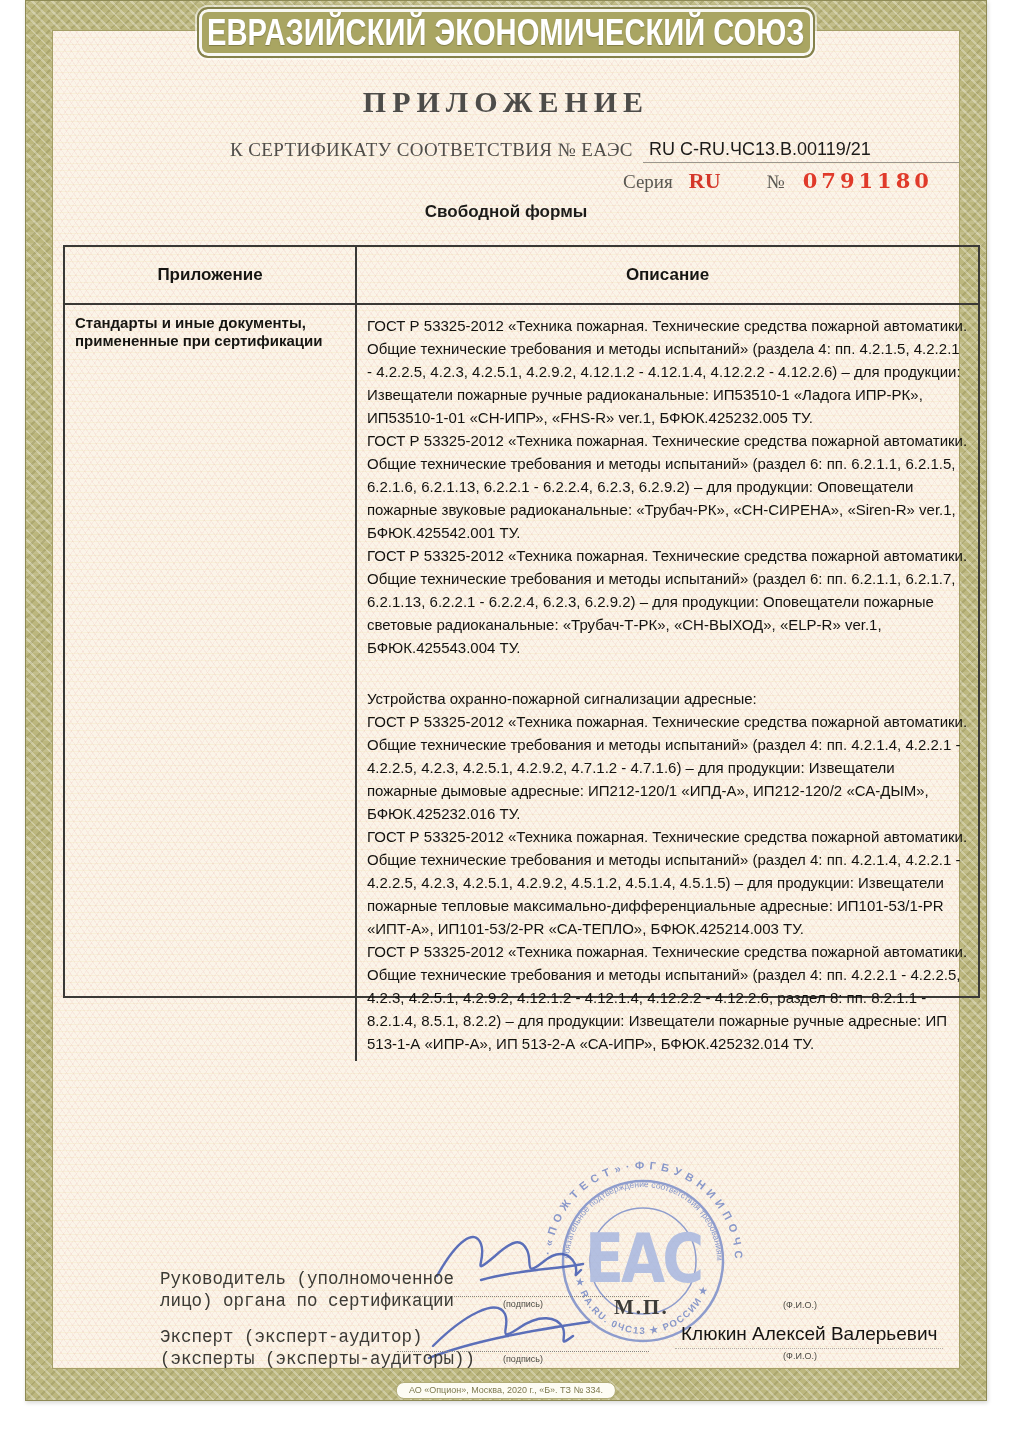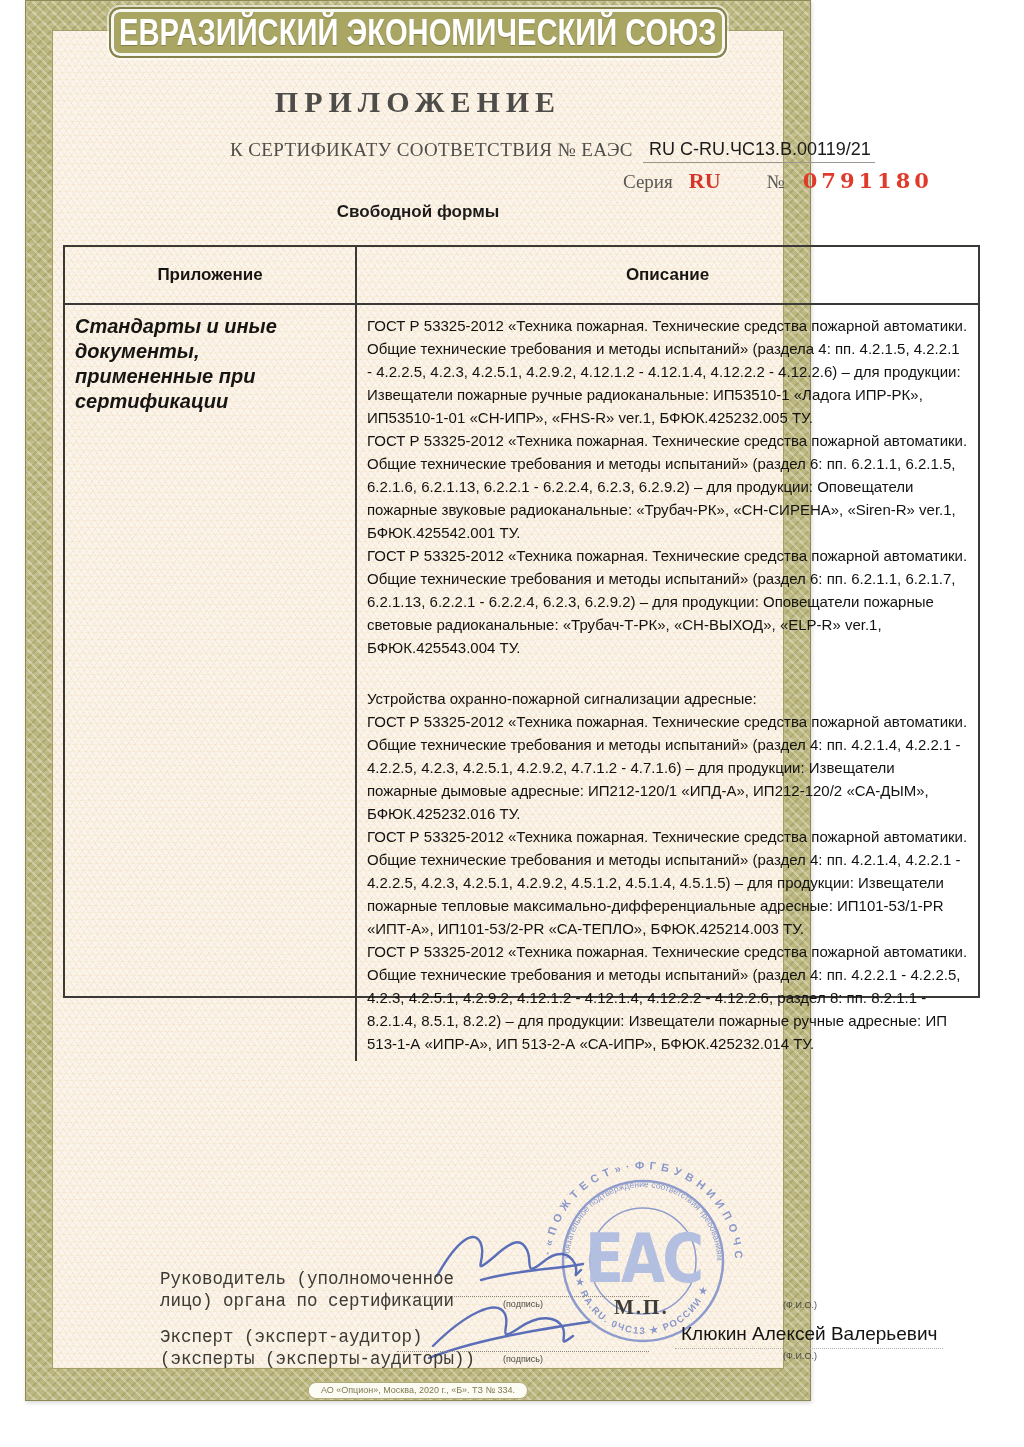--- a/index.html
+++ b/index.html
@@ -1,20 +1,20 @@
 <!DOCTYPE html>
 <html><head>
 <meta charset="utf-8">
 <style>
   html,body{margin:0;padding:0;background:#ffffff;}
   body{width:1024px;height:1447px;position:relative;overflow:hidden;
        font-family:"Liberation Sans",sans-serif;-webkit-font-smoothing:antialiased;}
 
   
-  .page{position:absolute;left:25px;top:0;width:786px;height:1401px;
+  .page{position:absolute;left:25px;top:0;width:962px;height:1401px;
         background:#bcb77e;
         background-image:
           repeating-linear-gradient(45deg, rgba(255,255,255,.28) 0 2px, transparent 2px 7px),
           repeating-linear-gradient(-45deg, rgba(108,104,52,.20) 0 2px, transparent 2px 7px),
           repeating-linear-gradient(0deg, rgba(255,255,255,.10) 0 3px, transparent 3px 11px);
         box-shadow:inset 0 0 0 1px #8e8a55, 1px 2px 4px rgba(0,0,0,.15);}
 
   
   .inner{position:absolute;left:27px;top:30px;right:27px;bottom:32px;
          background-color:#fbf4e8;
@@ -53,22 +53,22 @@
              font-weight:bold;font-size:17px;color:#1c1b19;}
 
   
   .cert-table{position:absolute;left:38px;top:245px;width:917px;height:753px;
               border:2px solid #3a3936;box-sizing:border-box;}
   .thead{display:grid;grid-template-columns:292px 1fr;height:56px;border-bottom:2px solid #3a3936;}
   .th{display:flex;align-items:center;justify-content:center;font-weight:bold;font-size:17px;color:#161512;}
   .th:first-child{border-right:2px solid #3a3936;}
   .tbody{display:grid;grid-template-columns:292px 1fr;height:calc(100% - 58px);}
   .td{padding:9px 10px 6px 10px;box-sizing:border-box;}
-  .td-appendix{border-right:2px solid #3a3936;font-weight:bold;font-size:20px;
-               line-height:25px;color:#161512;white-space:pre-line;font-style:italic;}
+  .td-appendix{border-right:2px solid #3a3936;font-weight:bold;font-size:15px;
+               line-height:18px;color:#161512;white-space:pre-line;}
   .td-desc{font-size:15px;line-height:23px;color:#131210;}
   .desc-par2{margin-top:28px;}
 
   
   .sig-label{position:absolute;left:135px;font-family:Liberation Mono, monospace;font-size:17.5px;
              line-height:22px;color:#3b3a35;white-space:pre-line;}
   .sig-line{position:absolute;border-bottom:1px dotted #8a8880;height:0;}
   .small-caption{position:absolute;font-size:9px;color:#4c4b46;text-align:center;}
   .person-name{position:absolute;font-size:19px;color:#141311;white-space:nowrap;
                border-bottom:1px dotted #b3b0a6;padding:0 6px 3px 6px;}

